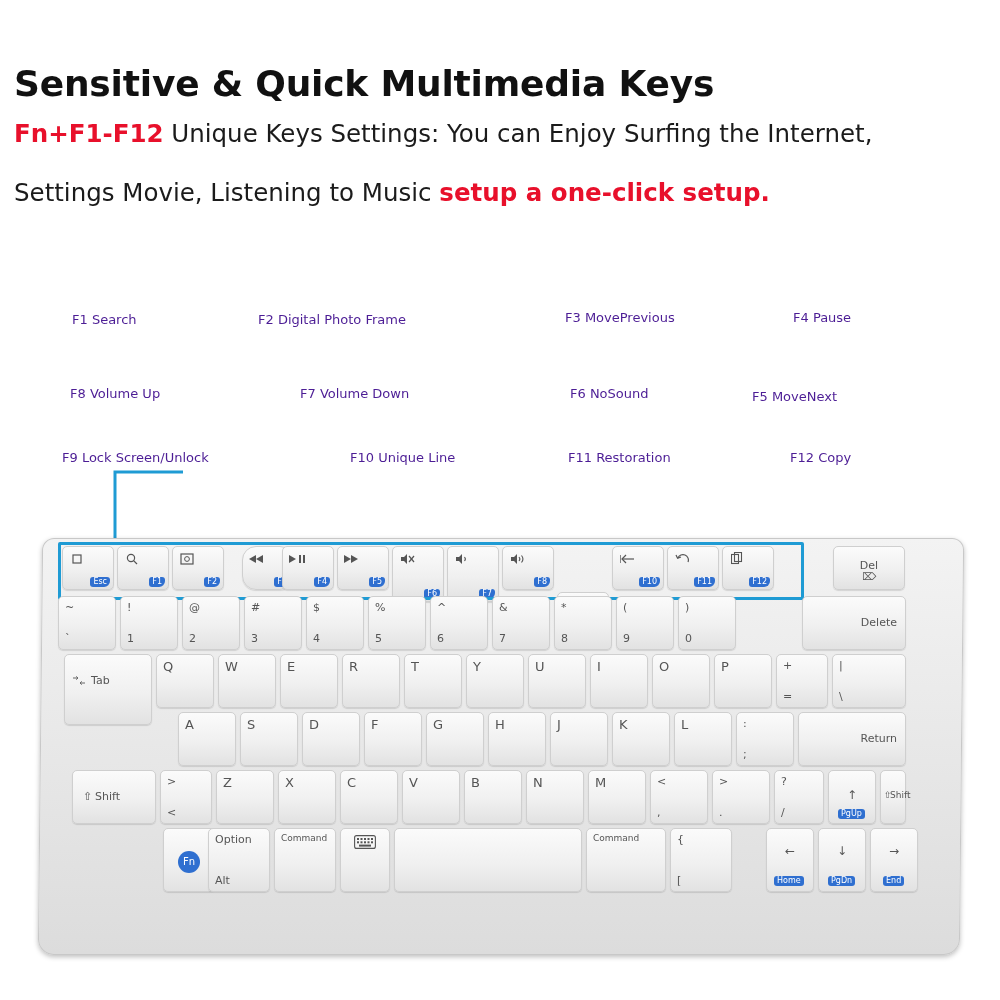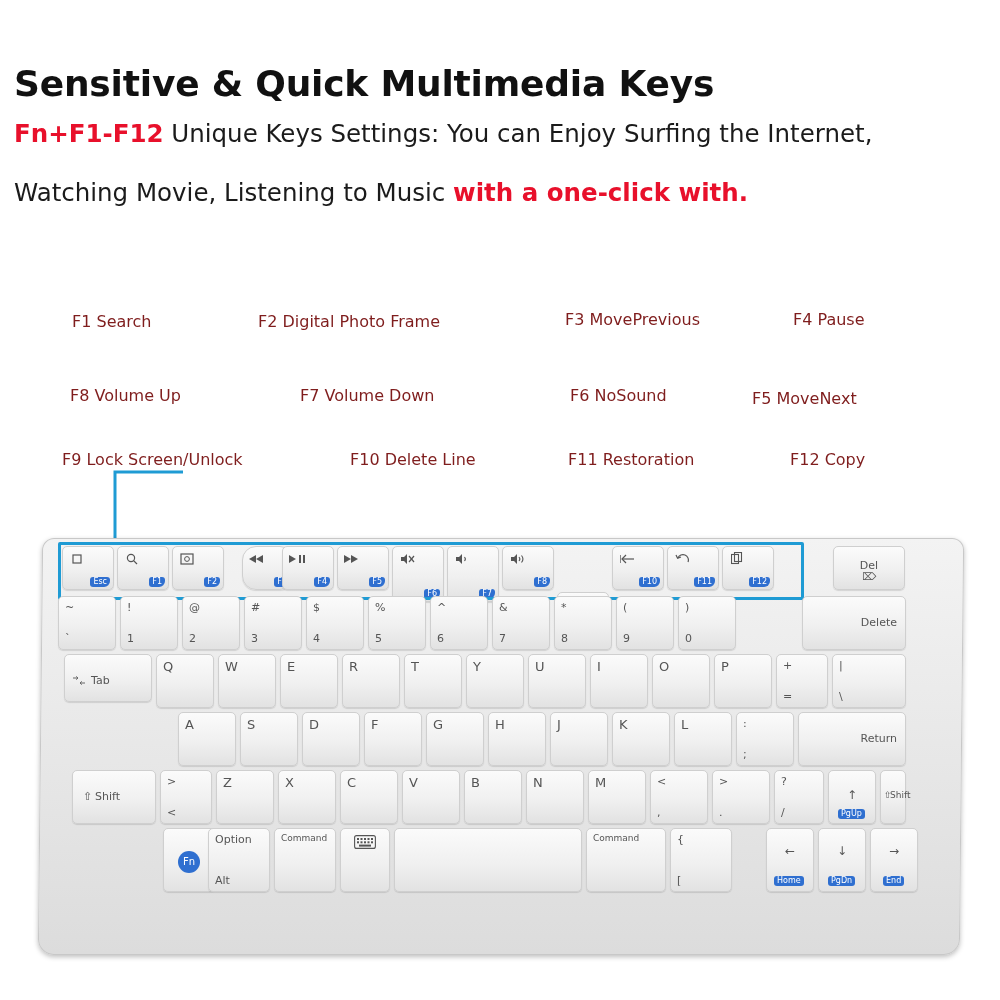--- a/index.html
+++ b/index.html
@@ -45,22 +45,22 @@
     white-space: nowrap;
   }
   .red-bold {
     color: #e8102b;
     font-weight: bold;
   }
 
   
   .caption {
     position: absolute;
-    font-size: 16px;
-    color: #7f1d1d;
+    font-size: 13px;
+    color: #4c1d95;
     white-space: nowrap;
   }
 
   
   #pointer-line {
     position: absolute;
     left: 55px;
     top: 470px;
     width: 130px;
     height: 100px;
@@ -159,35 +159,35 @@
 </style>
 </head>
 <body>
 
 <div id="headline">Sensitive &amp; Quick Multimedia Keys</div>
 
 <div id="subline1">
   <span class="red-bold">Fn+F1-F12</span><span> Unique Keys Settings: You can Enjoy Surfing the Internet,</span>
 </div>
 <div id="subline2">
-  <span>Watching Movie, Listening to Music </span><span class="red-bold">with a one-click with.</span>
+  <span>Settings Movie, Listening to Music </span><span class="red-bold">setup a one-click setup.</span>
 </div>
 
 <div class="caption" style="left:72px;top:312px;">F1 Search</div>
 <div class="caption" style="left:258px;top:312px;">F2 Digital Photo Frame</div>
 <div class="caption" style="left:565px;top:310px;">F3 MovePrevious</div>
 <div class="caption" style="left:793px;top:310px;">F4 Pause</div>
 
 <div class="caption" style="left:70px;top:386px;">F8 Volume Up</div>
 <div class="caption" style="left:300px;top:386px;">F7 Volume Down</div>
 <div class="caption" style="left:570px;top:386px;">F6 NoSound</div>
 <div class="caption" style="left:752px;top:389px;">F5 MoveNext</div>
 
 <div class="caption" style="left:62px;top:450px;">F9 Lock Screen/Unlock</div>
-<div class="caption" style="left:350px;top:450px;">F10 Delete Line</div>
+<div class="caption" style="left:350px;top:450px;">F10 Unique Line</div>
 <div class="caption" style="left:568px;top:450px;">F11 Restoration</div>
 <div class="caption" style="left:790px;top:450px;">F12 Copy</div>
 
 <svg id="pointer-line" viewBox="0 0 130 100">
   <path d="M128,2 L60,2 L60,95" fill="none" stroke="#1f9bd4" stroke-width="3"></path>
 </svg>
 
 <div id="keyboard">
   <div id="kb-body"></div>
 
@@ -346,21 +346,21 @@
     <span class="lbl bl">9</span>
   </div>
   <div class="key" style="left:638px;top:58px;width:58px;height:54px;">
     <span class="lbl tl">)</span>
     <span class="lbl bl">0</span>
   </div>
   <div class="key" style="left:762px;top:58px;width:104px;height:54px;">
     <span class="lbl" style="right:8px;top:20px;">Delete</span>
   </div>
 
-  <div class="key" style="left:24px;top:116px;width:88px;height:48px;">
+  <div class="key" style="left:24px;top:116px;width:88px;height:71px;">
     <span class="lbl" style="left:26px;top:20px;">Tab</span>
     <svg class="icon-svg" width="14" height="10" viewBox="0 0 14 10" style="position:absolute;left:8px;top:21px;">
       <polyline points="0,2 5,2 3.2,0.4" fill="none" stroke="#666" stroke-width="1"></polyline>
       <polyline points="5,2 3.2,3.6" fill="none" stroke="#666" stroke-width="1"></polyline>
       <polyline points="12,7 7,7 8.8,5.4" fill="none" stroke="#666" stroke-width="1"></polyline>
       <polyline points="7,7 8.8,8.6" fill="none" stroke="#666" stroke-width="1"></polyline>
     </svg>
   </div>
   <div class="key alpha" style="left:116px;top:116px;width:58px;height:54px;">
       <span class="lbl tl" style="font-size:13px;">Q</span>

